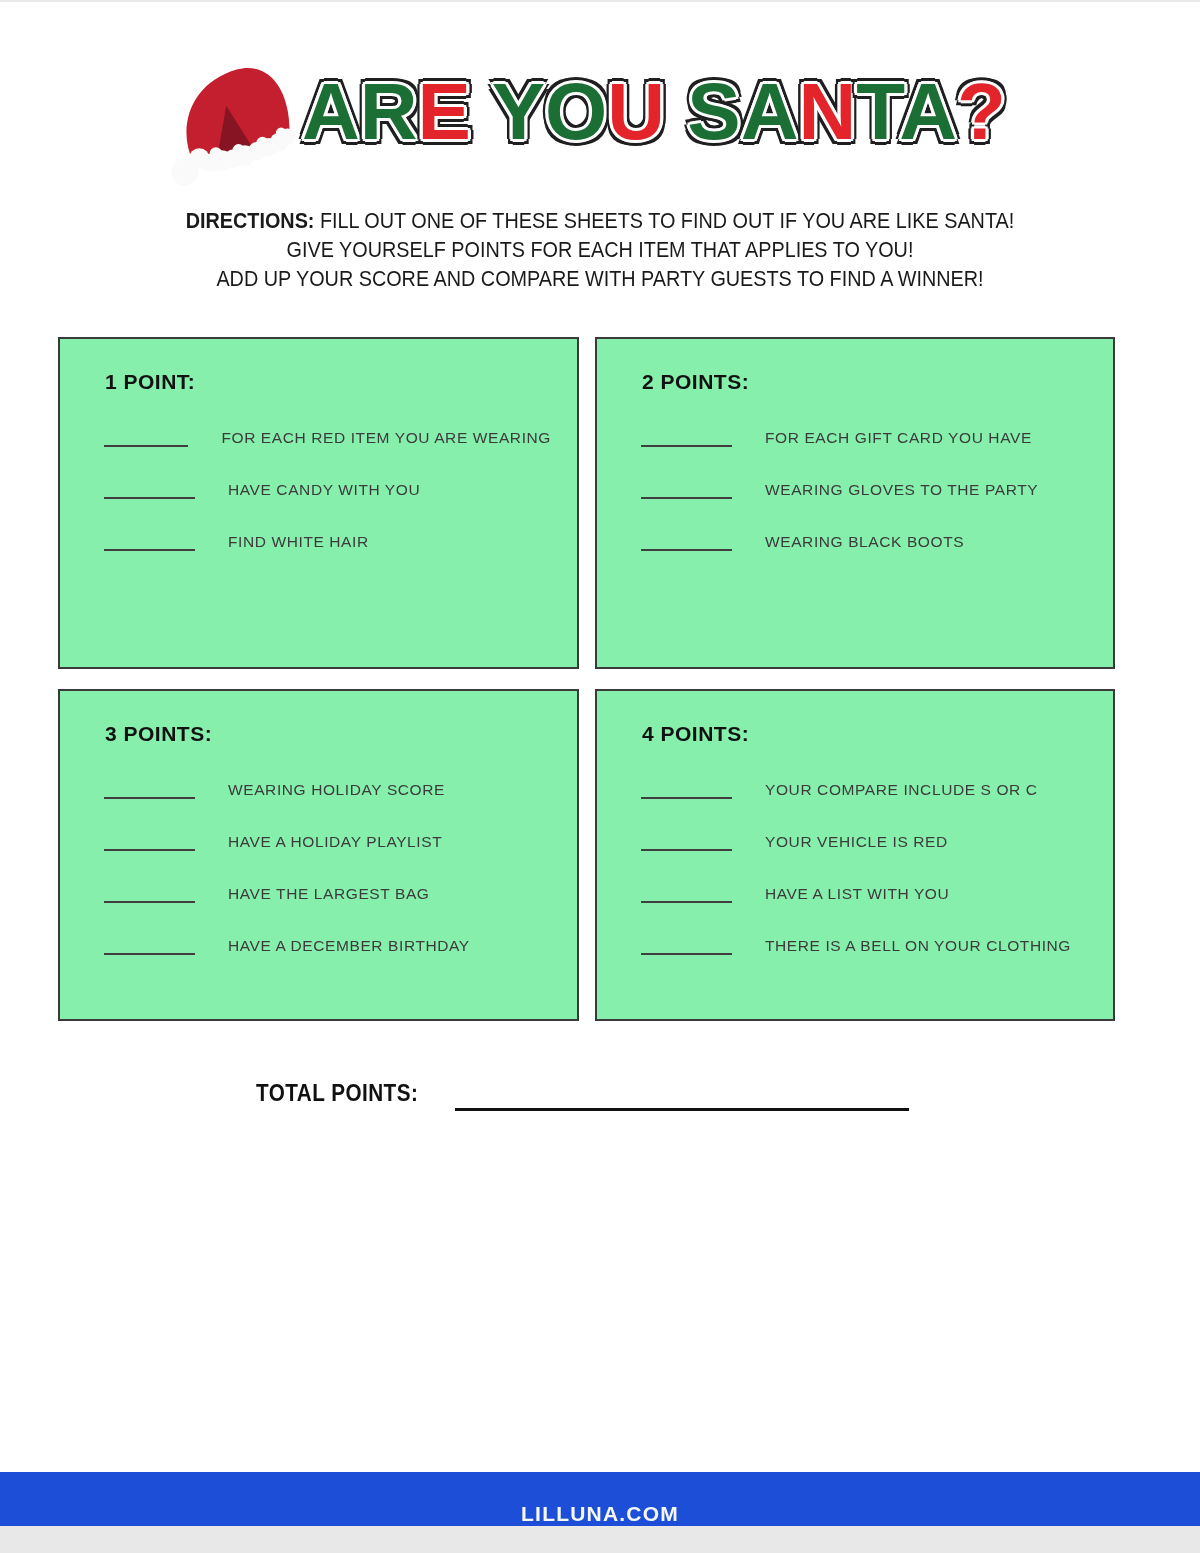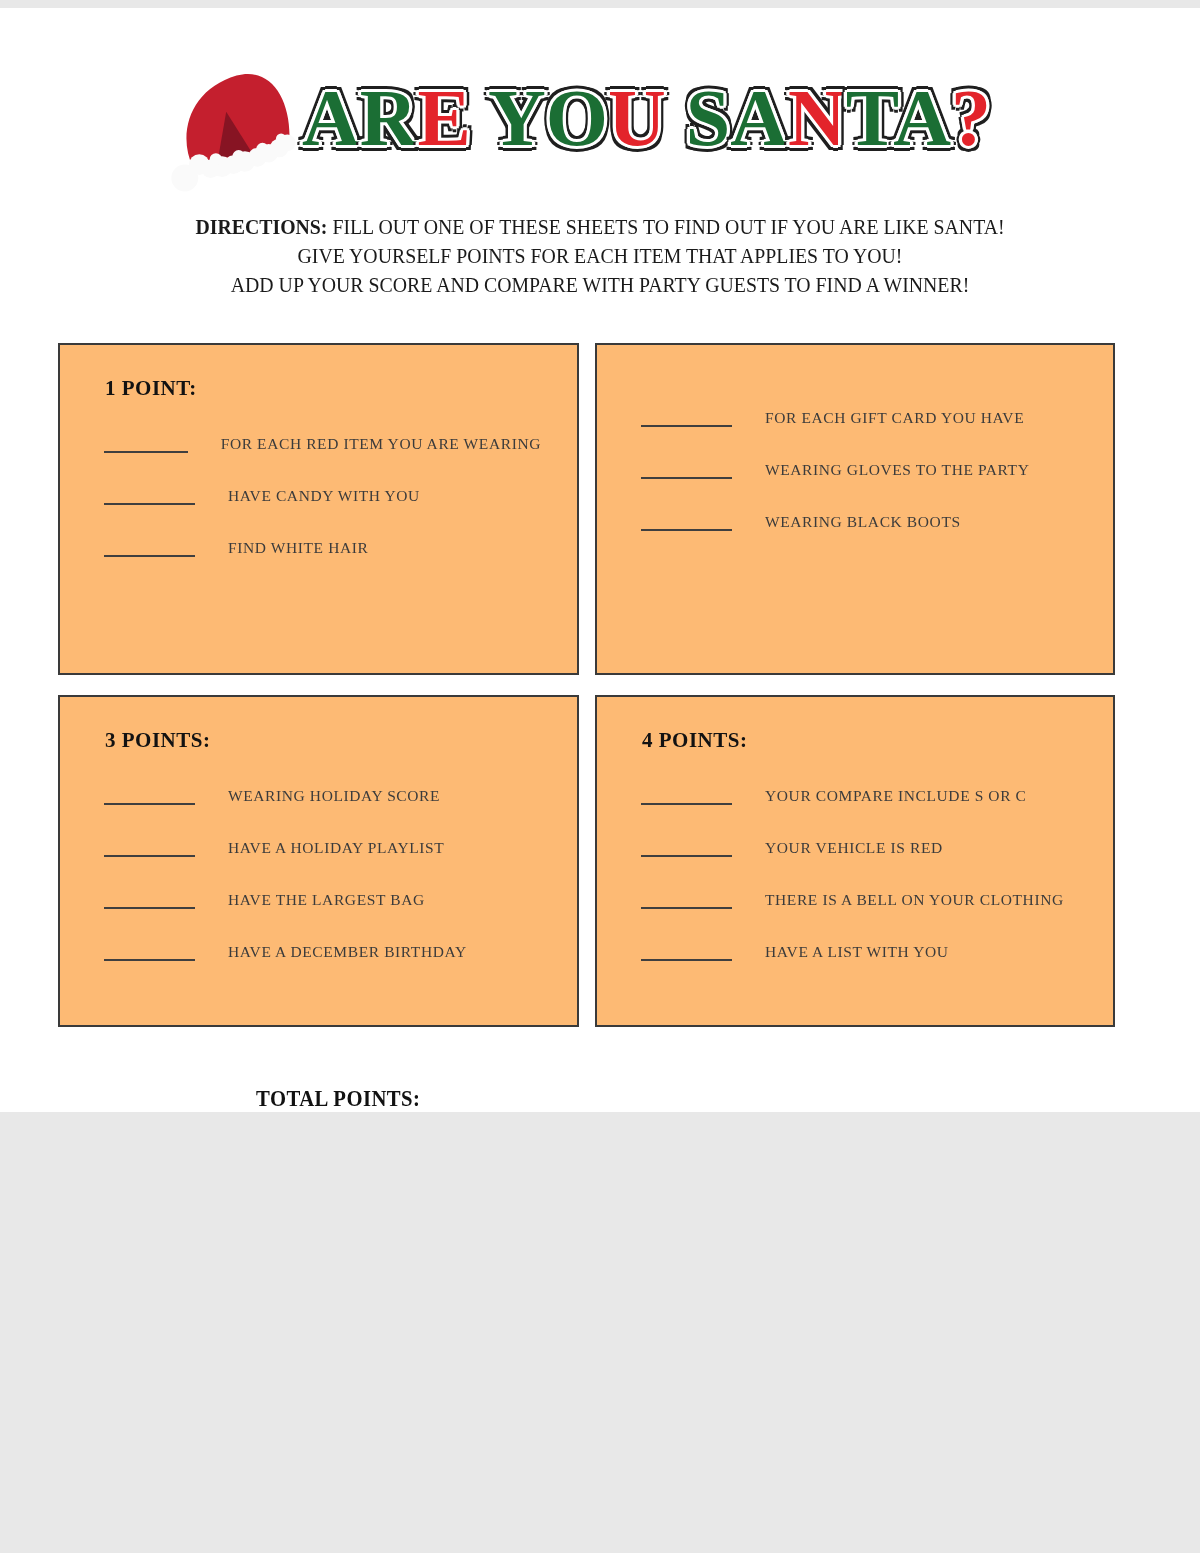--- a/index.html
+++ b/index.html
@@ -1,23 +1,23 @@
 <!DOCTYPE html>
 <html><head>
 <meta charset="utf-8">
 <style>
   html, body { margin: 0; padding: 0; background: #e8e8e8; }
   .page {
     position: relative;
     width: 1200px;
-    height: 1104px;
-    margin: 8px auto;
+    height: 1524px;
+    margin: 2px auto;
     background: #ffffff;
     overflow: hidden;
-    font-family: Liberation Serif, serif;
+    font-family: Liberation Sans, sans-serif;
   }
 
   
   .hat {
     position: absolute;
     left: 162px;
     top: 52px;
     width: 145px;
     height: 145px;
   }
@@ -66,22 +66,22 @@
     top: 335px;
     display: grid;
     grid-template-columns: 521px 520px;
     grid-auto-rows: 332px;
     column-gap: 16px;
     row-gap: 20px;
   }
   .score-box {
     box-sizing: border-box;
     border: 2px solid #3a3a3a;
-    background: #fdba74;
-    padding: 30px 36px 0 45px;
+    background: #86efac;
+    padding: 30px 26px 0 45px;
   }
   .box-heading {
     font-size: 21px;
     font-weight: 700;
     line-height: 26px;
     letter-spacing: 0.5px;
     color: #121212;
     margin: 0;
   }
   .item-row {
@@ -191,20 +191,21 @@
             <span class="blank"></span>
             <span class="item-label">HAVE CANDY WITH YOU</span>
           </div>
           <div class="item-row">
             <span class="blank"></span>
             <span class="item-label">FIND WHITE HAIR</span>
           </div>
         </div>
   </div>
       <div class="score-box">
+    <div class="box-heading">2 POINTS:</div>
     <div>
           <div class="item-row">
             <span class="blank"></span>
             <span class="item-label">FOR EACH GIFT CARD YOU HAVE</span>
           </div>
           <div class="item-row">
             <span class="blank"></span>
             <span class="item-label">WEARING GLOVES TO THE PARTY</span>
           </div>
           <div class="item-row">
@@ -240,25 +241,25 @@
           <div class="item-row">
             <span class="blank"></span>
             <span class="item-label">YOUR COMPARE INCLUDE S OR C</span>
           </div>
           <div class="item-row">
             <span class="blank"></span>
             <span class="item-label">YOUR VEHICLE IS RED</span>
           </div>
           <div class="item-row">
             <span class="blank"></span>
+            <span class="item-label">HAVE A LIST WITH YOU</span>
+          </div>
+          <div class="item-row">
+            <span class="blank"></span>
             <span class="item-label">THERE IS A BELL ON YOUR CLOTHING</span>
-          </div>
-          <div class="item-row">
-            <span class="blank"></span>
-            <span class="item-label">HAVE A LIST WITH YOU</span>
           </div>
         </div>
   </div>
     </div>
 
   <span class="total-label">TOTAL POINTS:</span>
   <span class="total-line"></span>
 
   <div class="footer" style="background: #1d4ed8;">
     <span class="footer-text">LILLUNA.COM</span>

